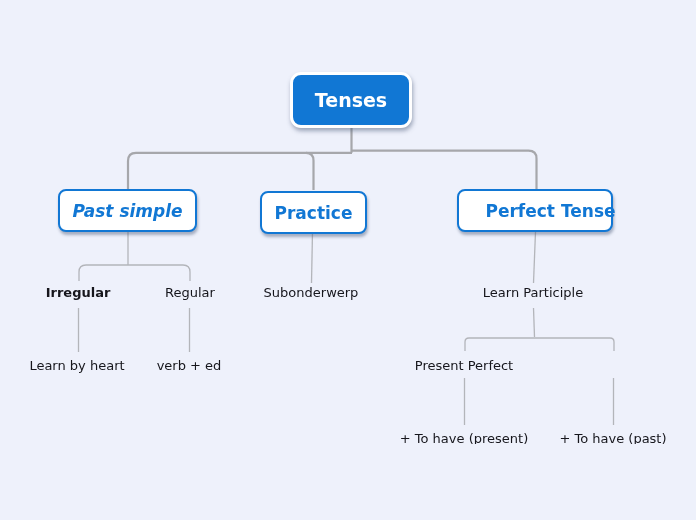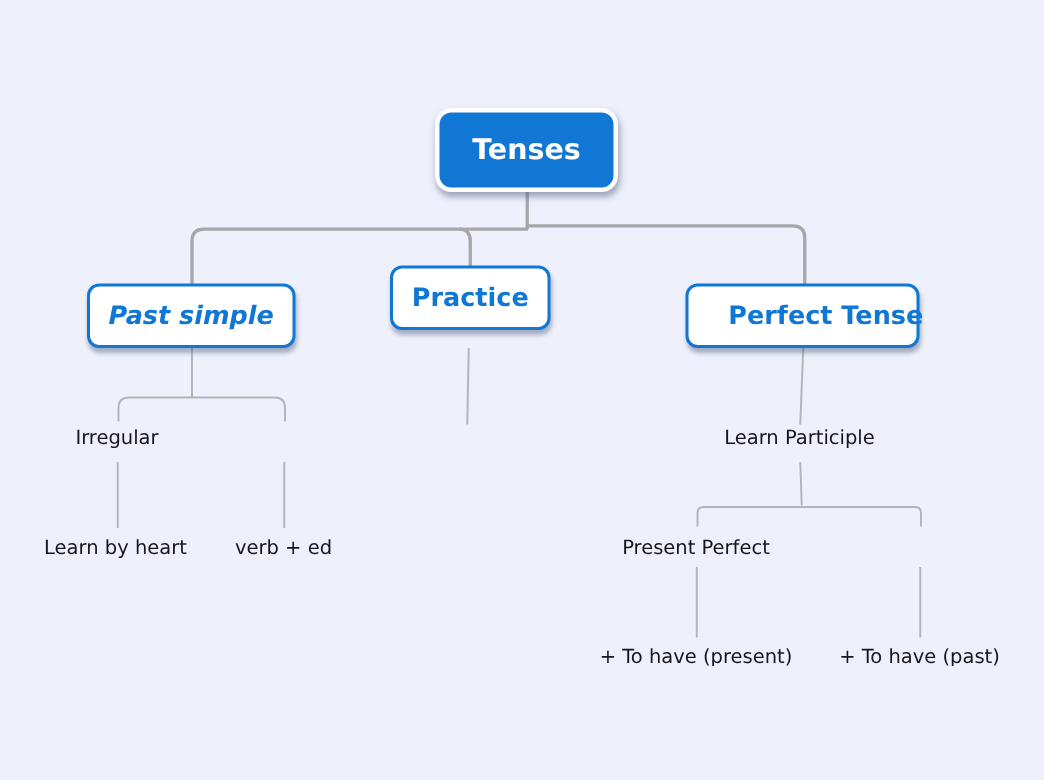--- a/index.html
+++ b/index.html
@@ -101,31 +101,33 @@
   </svg>
 
   <div class="node root" style="left:290px; top:72px; width:122px; height:56px;">
     <span>Tenses</span>
   </div>
 
   <div class="node child" style="left:58px; top:189px; width:139px; height:43px;font-style:italic;">
     <span>Past simple</span>
   </div>
 
-  <div class="node child" style="left:260px; top:177px; width:107px; height:43px;">
+  <div class="node child" style="left:260px; top:191px; width:107px; height:43px;">
     <span>Practice</span>
   </div>
 
   <div class="node child" style="left:457px; top:189px; width:156px; height:43px;padding-left:31px;">
     <span>Perfect Tense</span>
   </div>
 
-  <div class="leaf-label" style="left:28px; top:285px; width:100px;">Irregular</div>
+  <div class="leaf-label" style="left:28px; top:285px; width:100px;font-weight:bold;">Irregular</div>
 
+  <div class="leaf-label" style="left:140px; top:285px; width:100px;">Regular</div>
 
+  <div class="leaf-label" style="left:251px; top:285px; width:120px;">Subonderwerp</div>
 
   <div class="leaf-label" style="left:473px; top:285px; width:120px;">Learn Participle</div>
 
   <div class="leaf-label" style="left:17px; top:358px; width:120px;">Learn by heart</div>
 
   <div class="leaf-label" style="left:129px; top:358px; width:120px;">verb + ed</div>
 
   <div class="leaf-label" style="left:404px; top:358px; width:120px;">Present Perfect</div>
 
 

